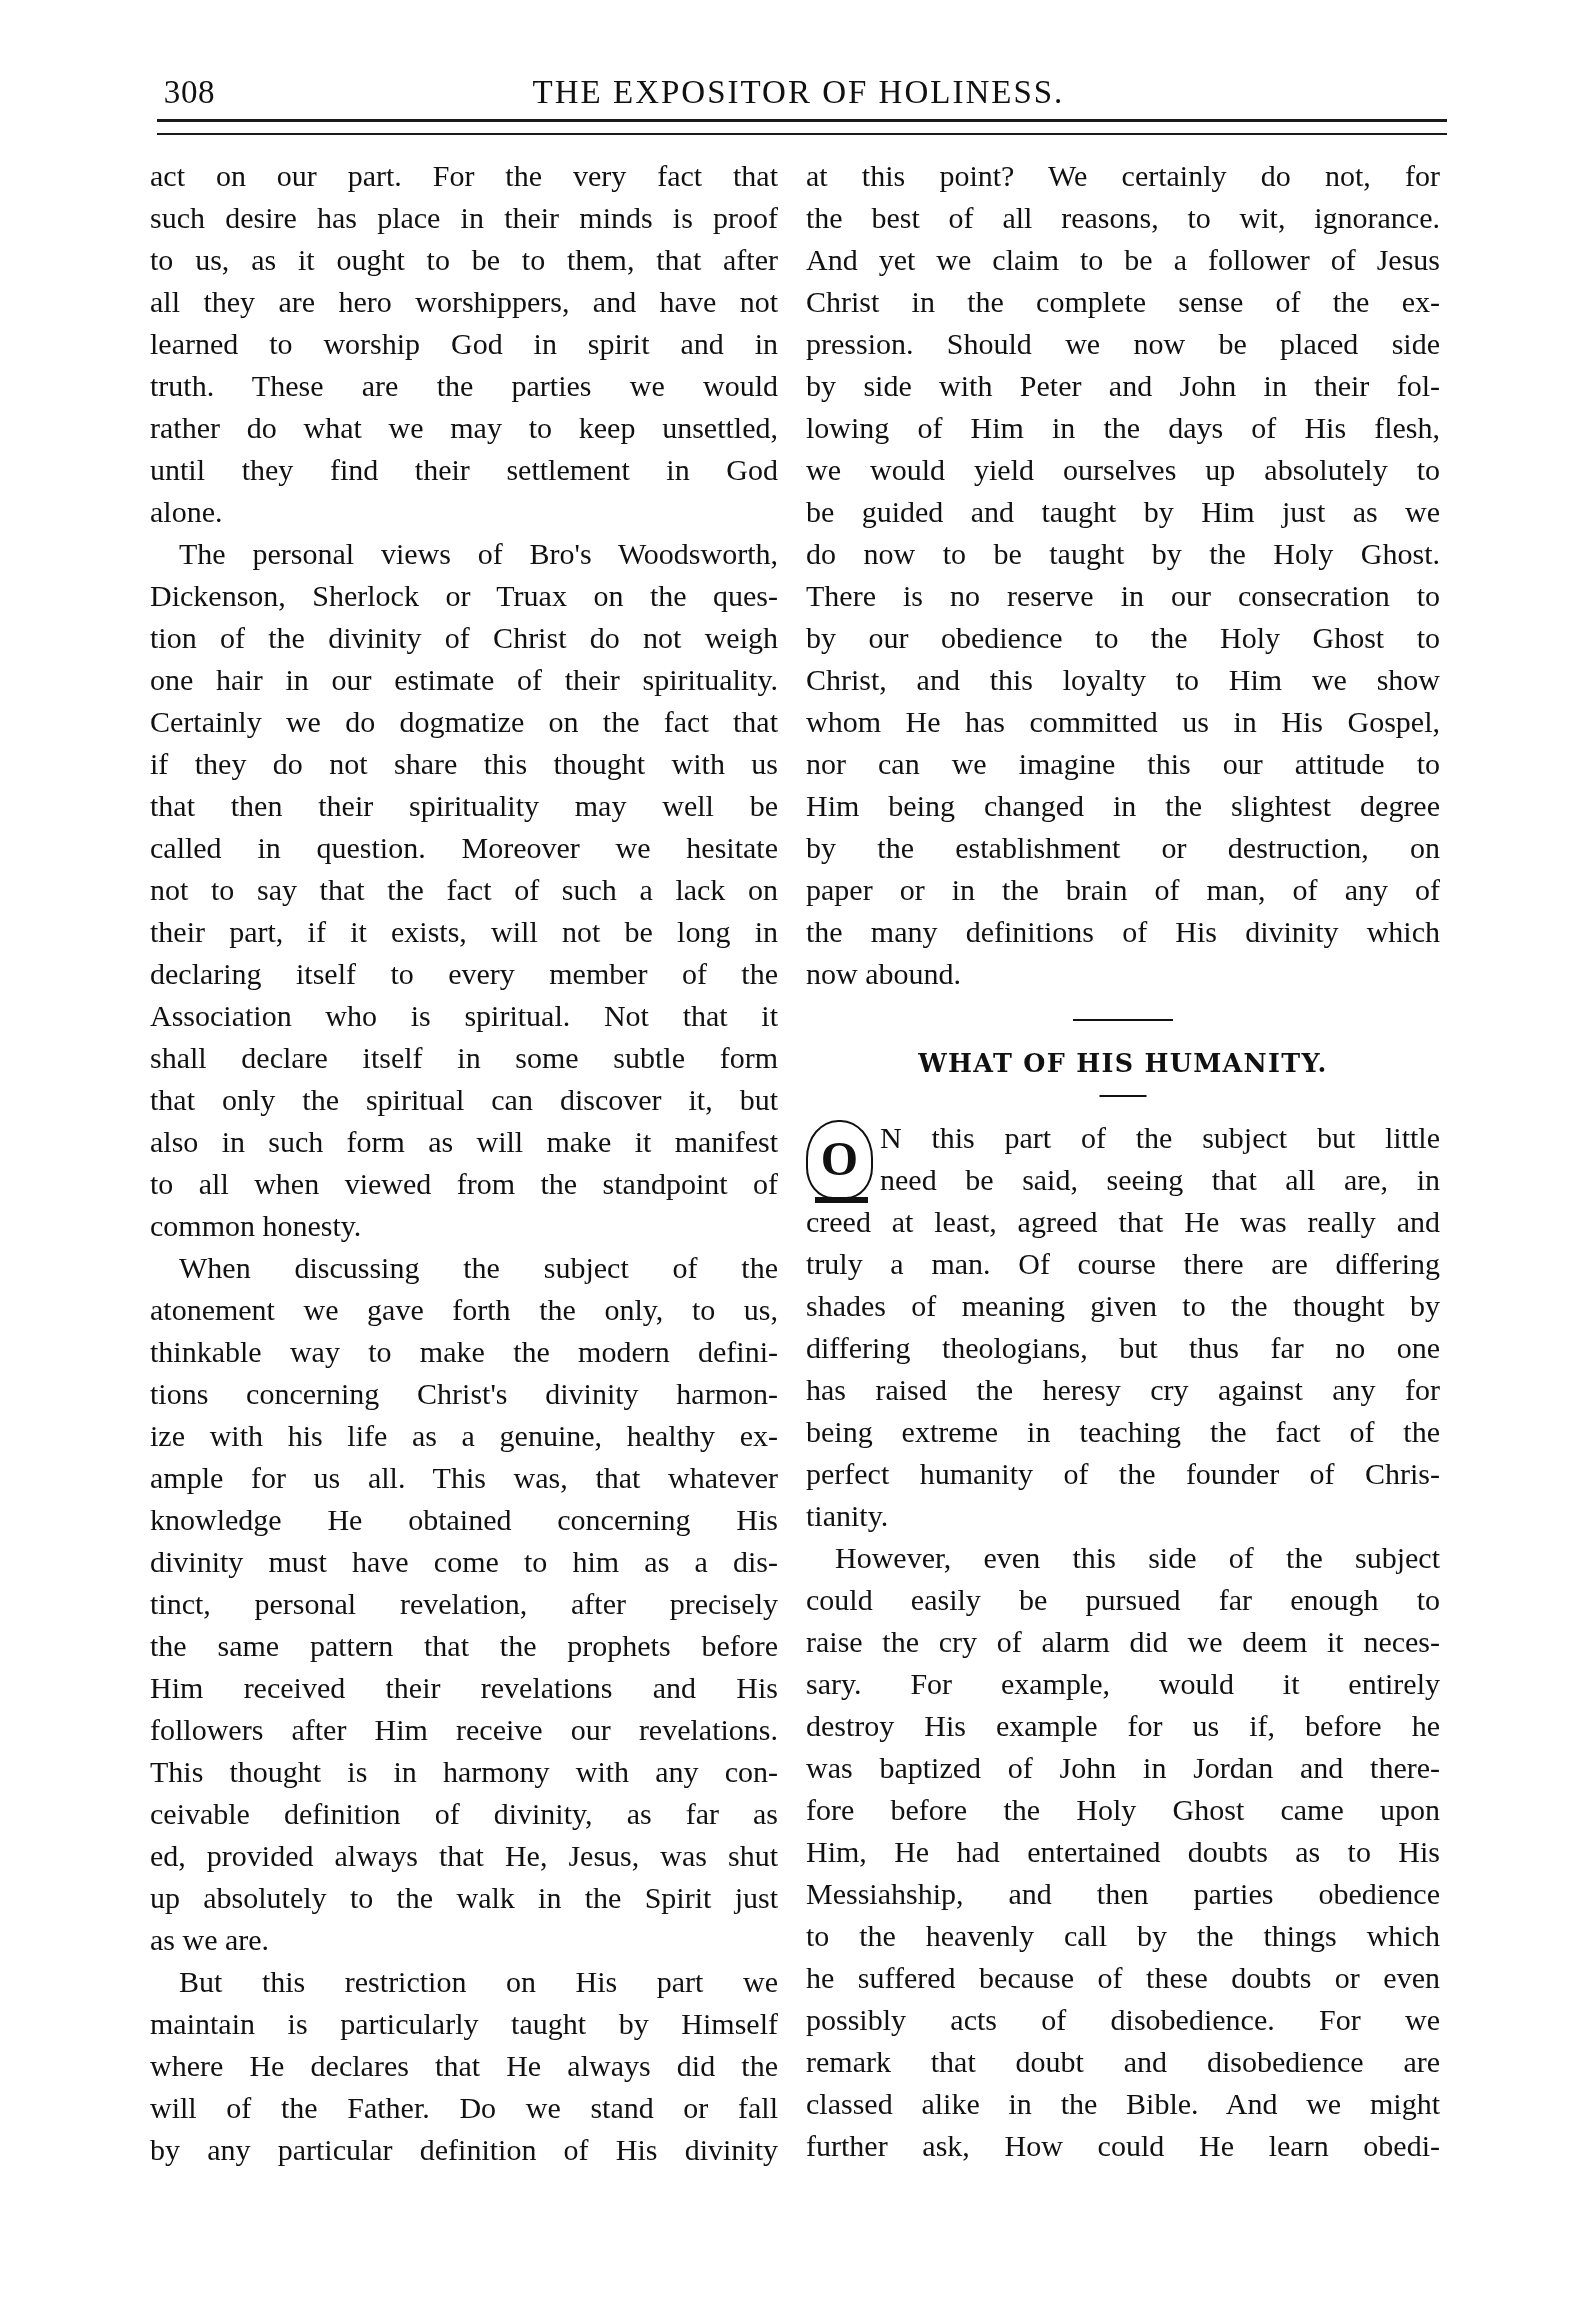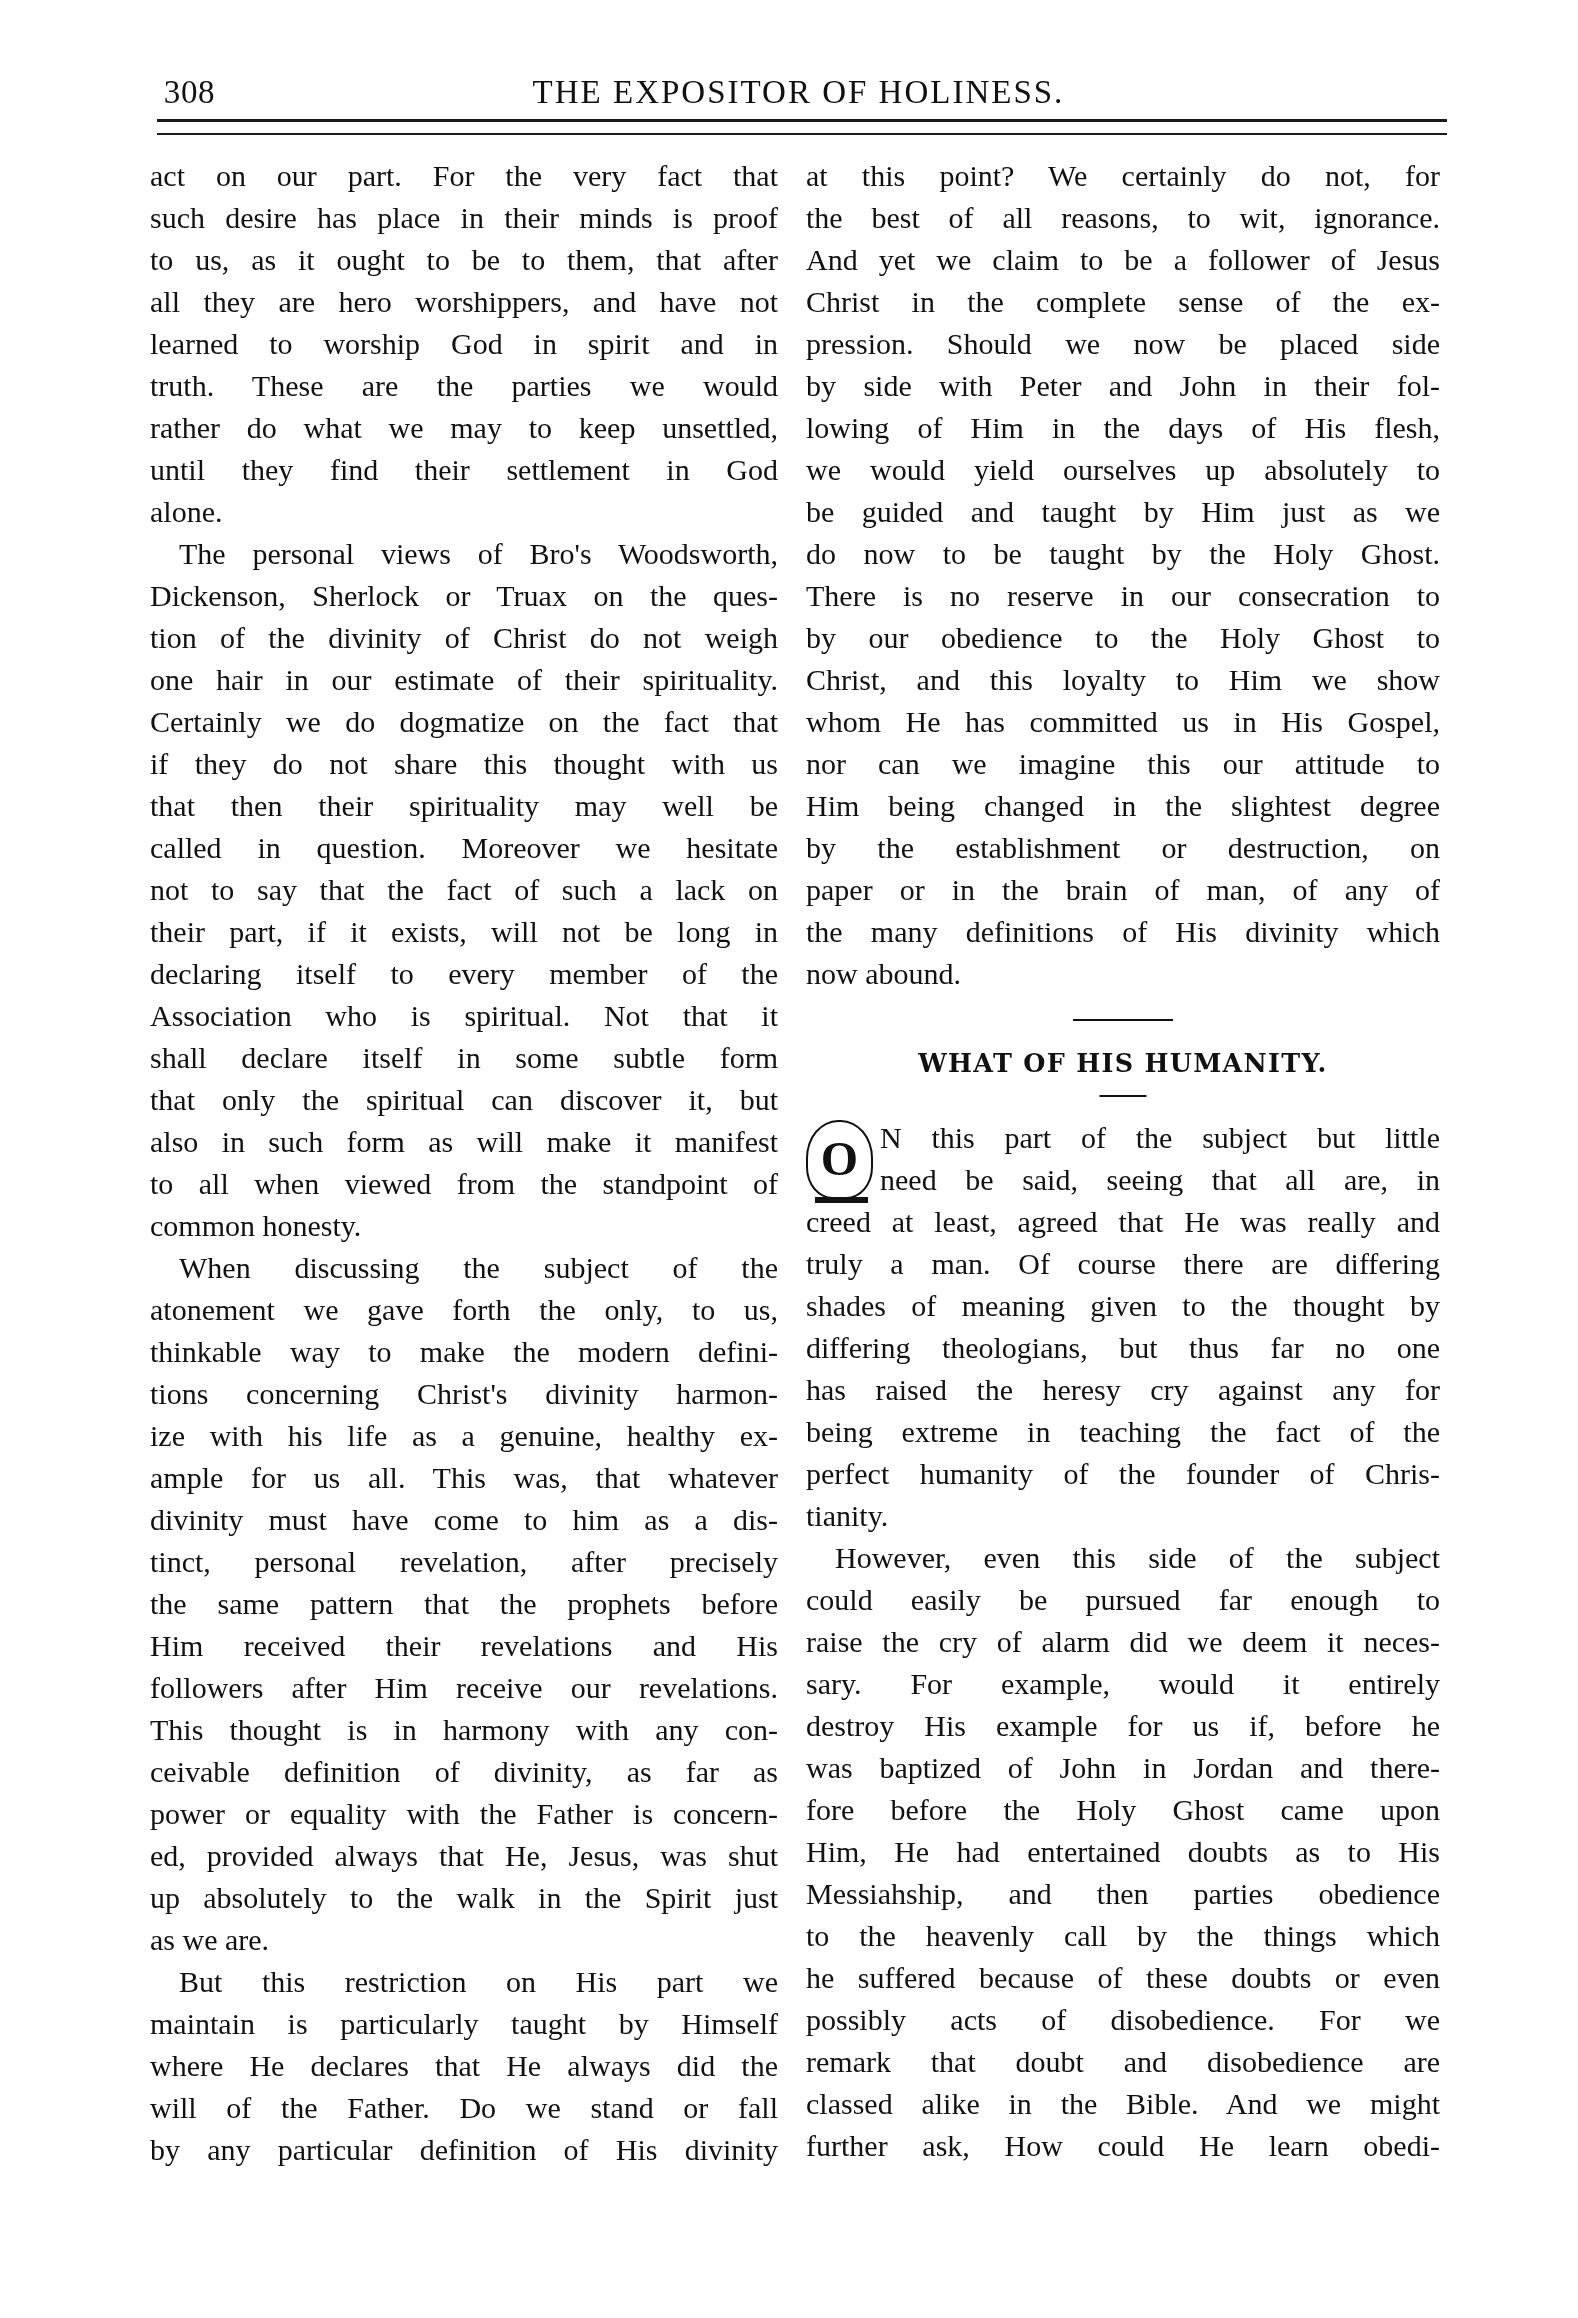--- a/index.html
+++ b/index.html
@@ -65,28 +65,28 @@
     <span class="line">that only the spiritual can discover it, but</span>
     <span class="line">also in such form as will make it manifest</span>
     <span class="line">to all when viewed from the standpoint of</span>
     <span class="line last">common honesty.</span>
     <span class="line indent">When discussing the subject of the</span>
     <span class="line">atonement we gave forth the only, to us,</span>
     <span class="line">thinkable way to make the modern defini-</span>
     <span class="line">tions concerning Christ's divinity harmon-</span>
     <span class="line">ize with his life as a genuine, healthy ex-</span>
     <span class="line">ample for us all. This was, that whatever</span>
+    <span class="line">knowledge He obtained concerning His</span>
     <span class="line">divinity must have come to him as a dis-</span>
     <span class="line">tinct, personal revelation, after precisely</span>
     <span class="line">the same pattern that the prophets before</span>
     <span class="line">Him received their revelations and His</span>
     <span class="line">followers after Him receive our revelations.</span>
     <span class="line">This thought is in harmony with any con-</span>
     <span class="line">ceivable definition of divinity, as far as</span>
-    <span class="line">power or equality with the Father is concern-</span>
     <span class="line">ed, provided always that He, Jesus, was shut</span>
     <span class="line">up absolutely to the walk in the Spirit just</span>
     <span class="line last">as we are.</span>
     <span class="line indent">But this restriction on His part we</span>
     <span class="line">maintain is particularly taught by Himself</span>
     <span class="line">where He declares that He always did the</span>
     <span class="line">will of the Father. Do we stand or fall</span>
     <span class="line">by any particular definition of His divinity</span>
   </div>
 

